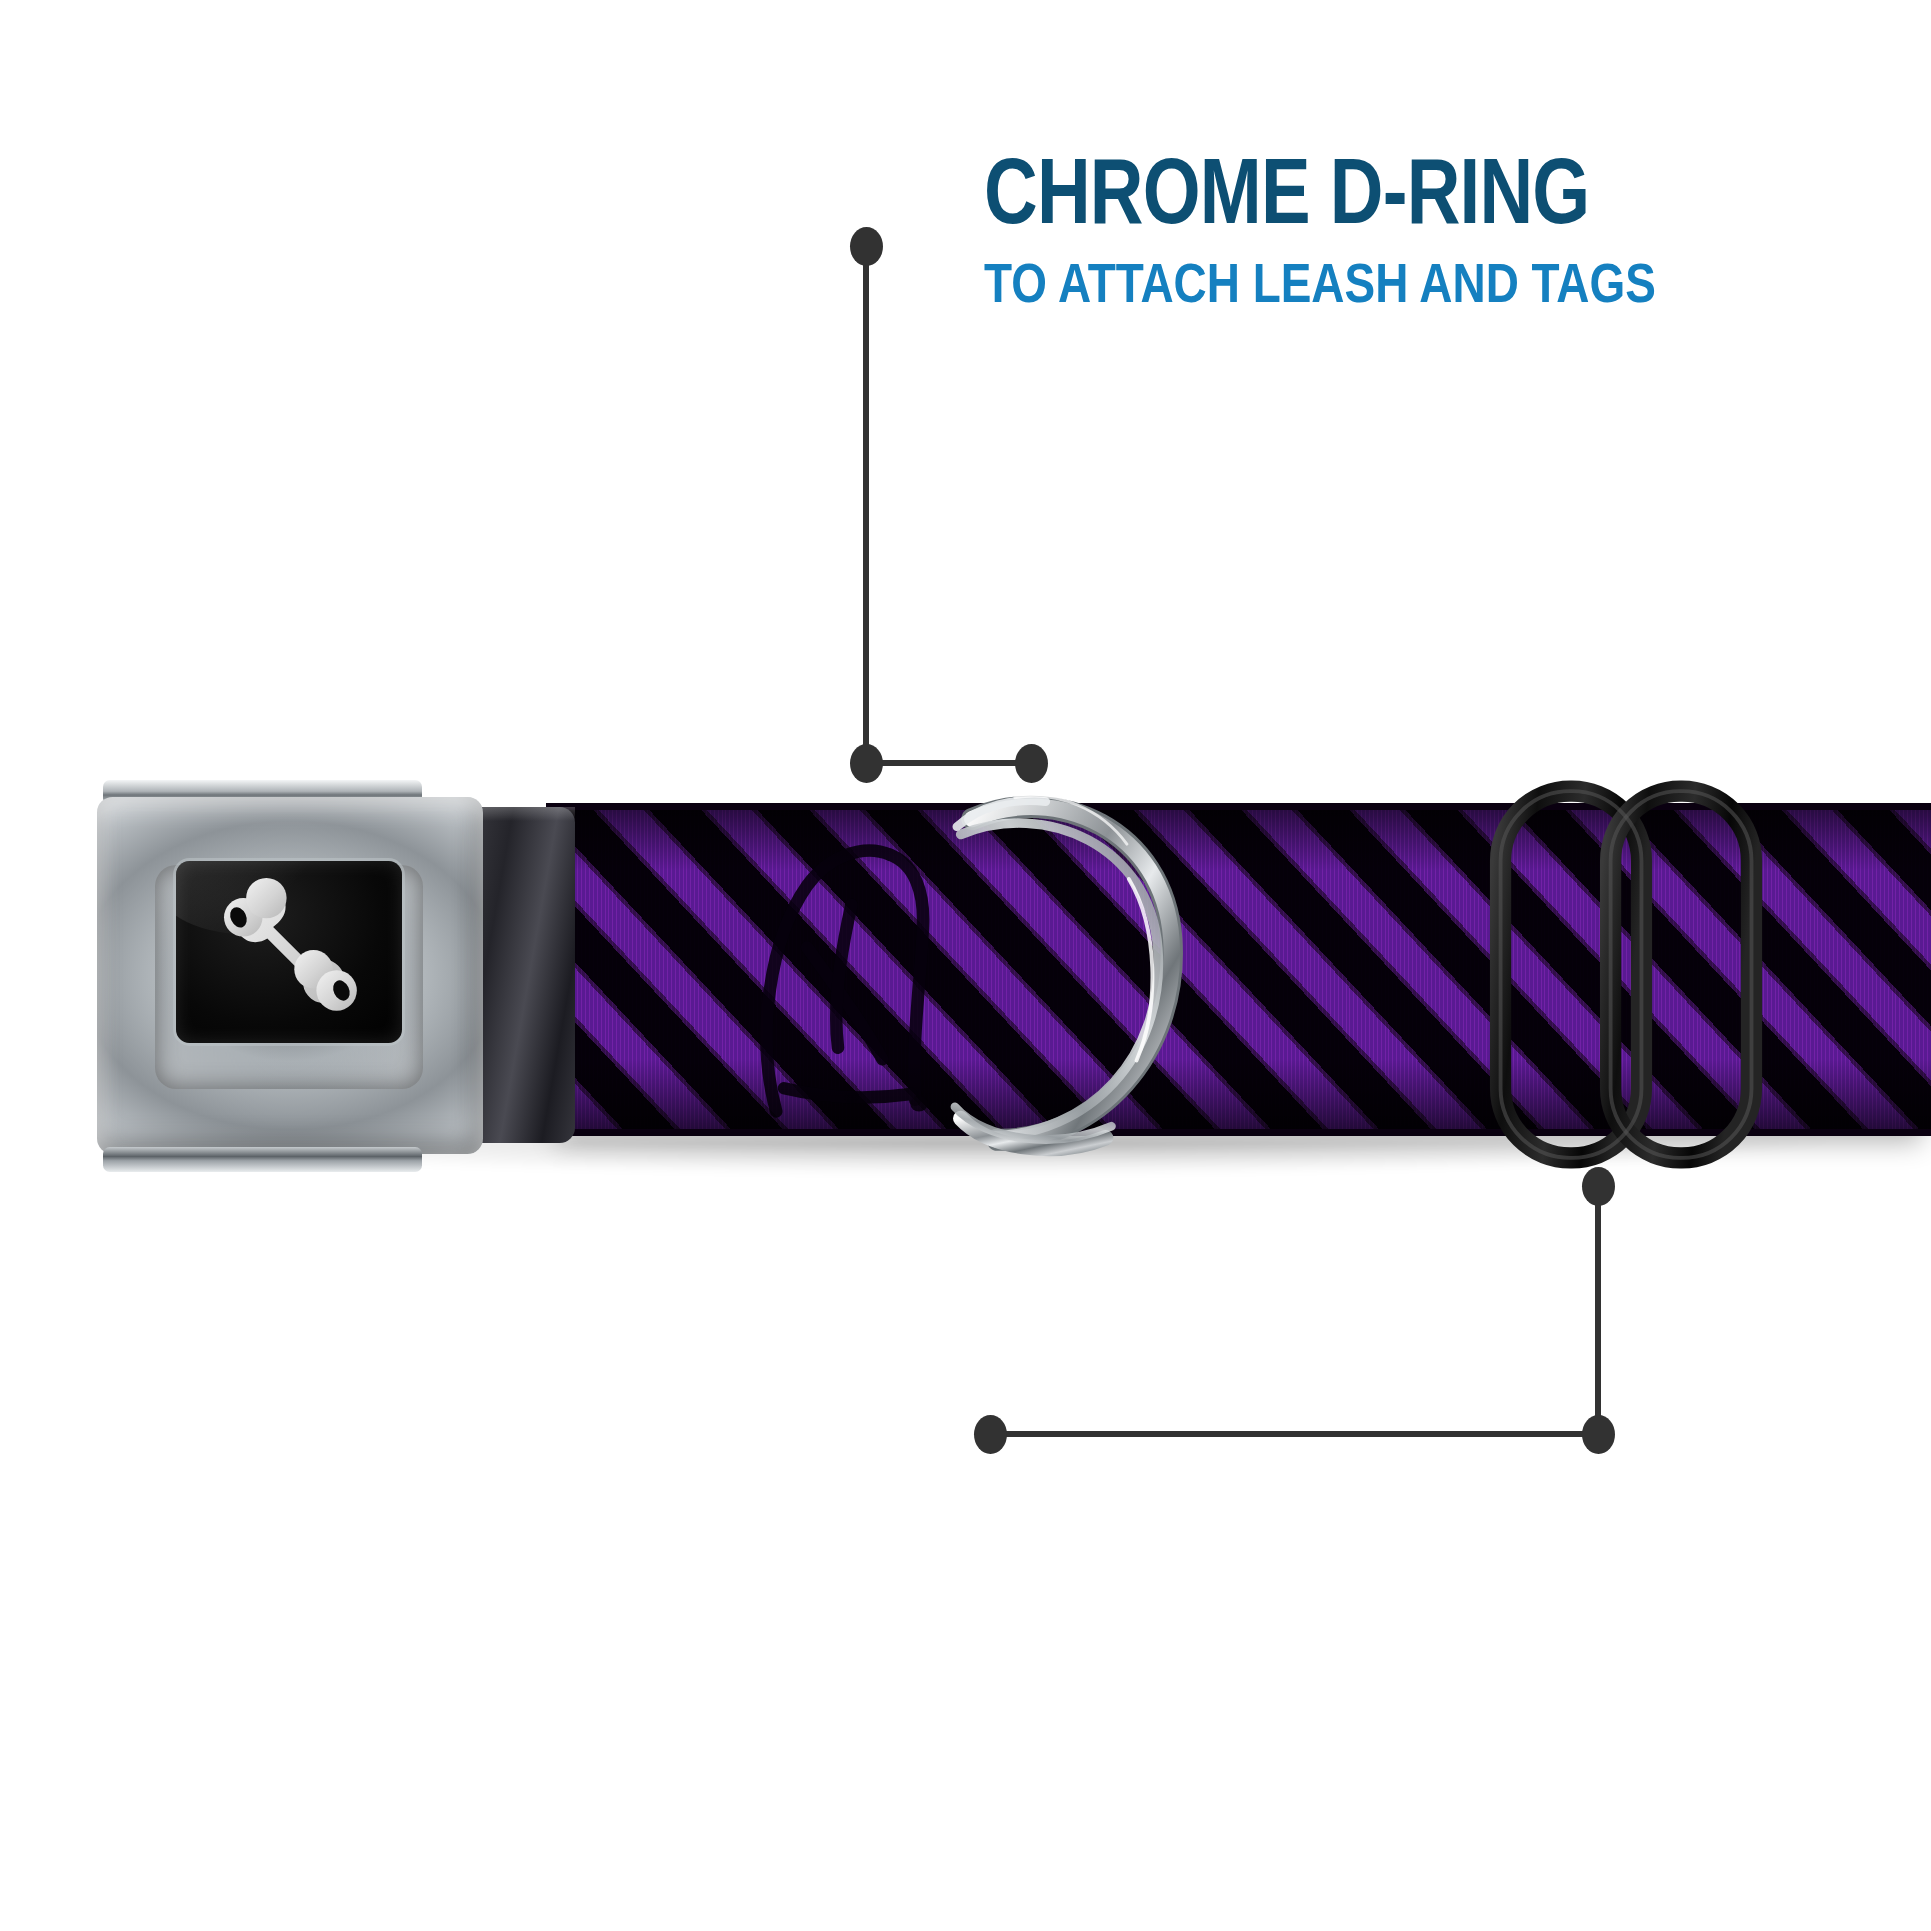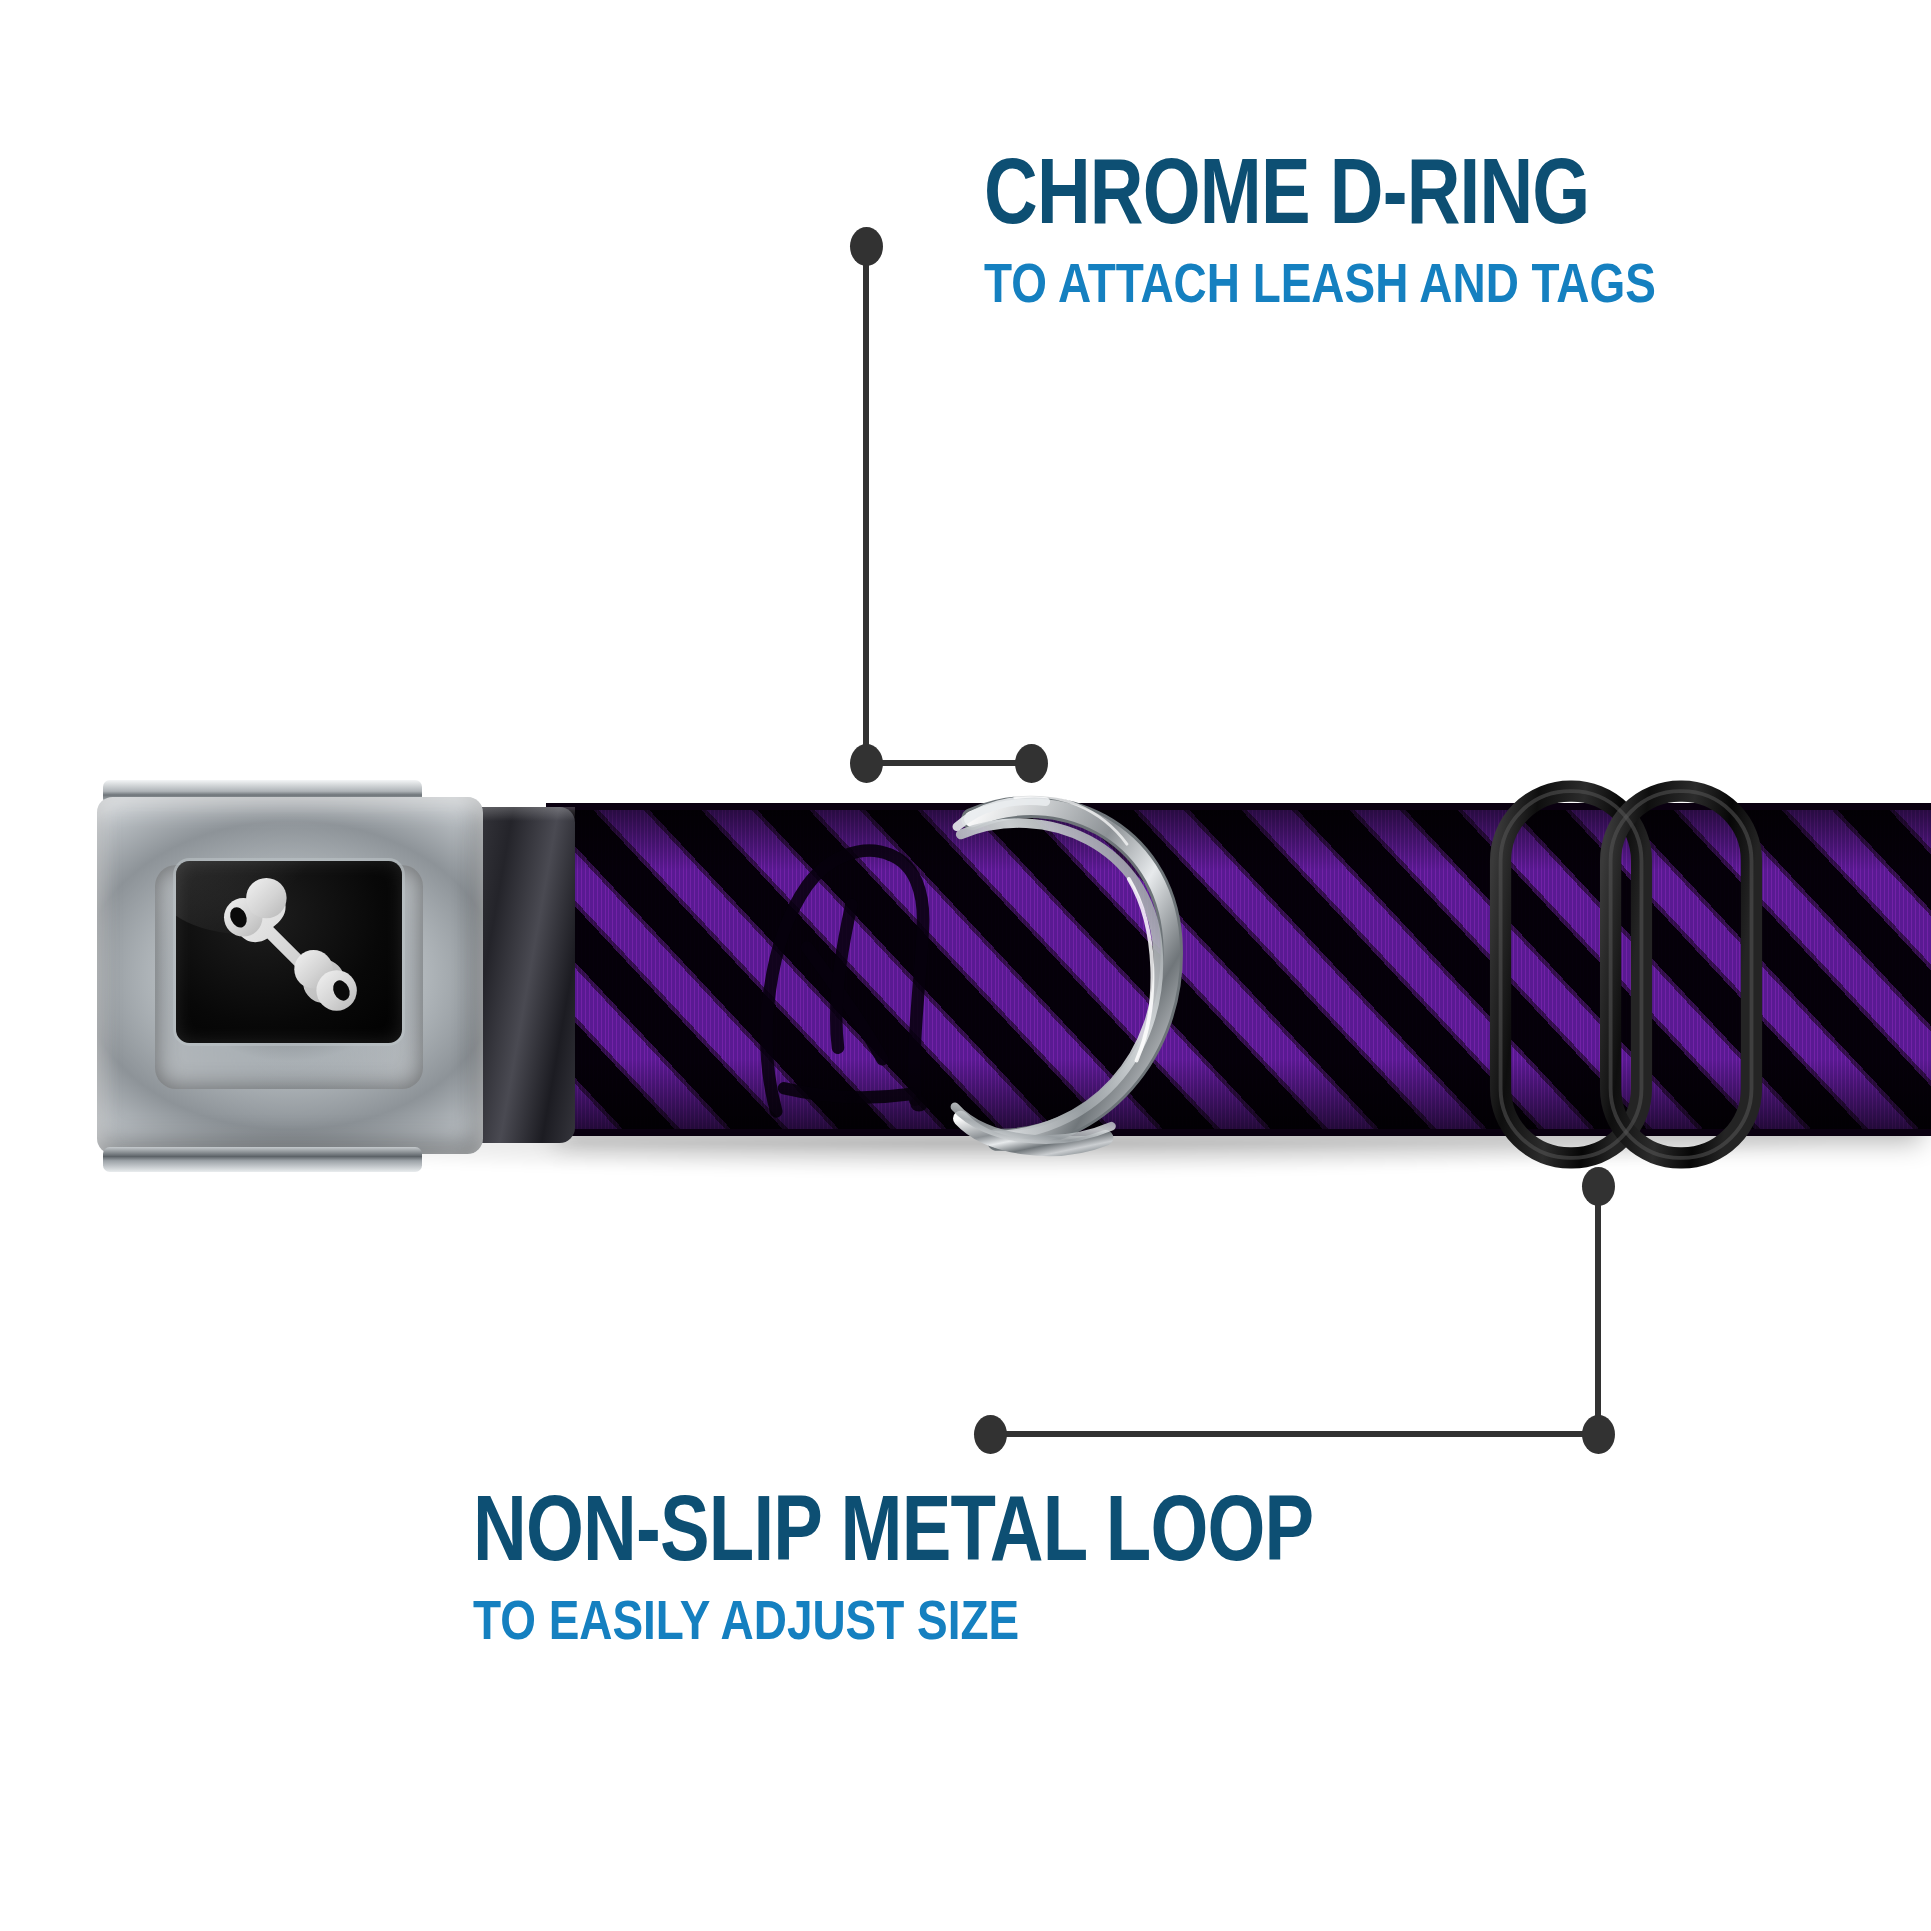--- a/index.html
+++ b/index.html
@@ -298,19 +298,15 @@
   </svg>
 
   <div>
     <div class="leader-v" style="left:1598px;top:1186px;height:248px;"></div>
     <div class="leader-h" style="left:990px;top:1434px;width:608px;"></div>
     <div class="leader-dot" style="left:1598px;top:1186px;"></div>
     <div class="leader-dot" style="left:1598px;top:1434px;"></div>
     <div class="leader-dot" style="left:990px;top:1434px;"></div>
   </div>
 
-  <div class="callout" id="callout-bottom">
-    <div class="title">NON-SLIP METAL LOOP</div>
-    <div class="subtitle">TO EASILY ADJUST SIZE</div>
-  </div>
 
 </div>
 
 
 </body></html>

